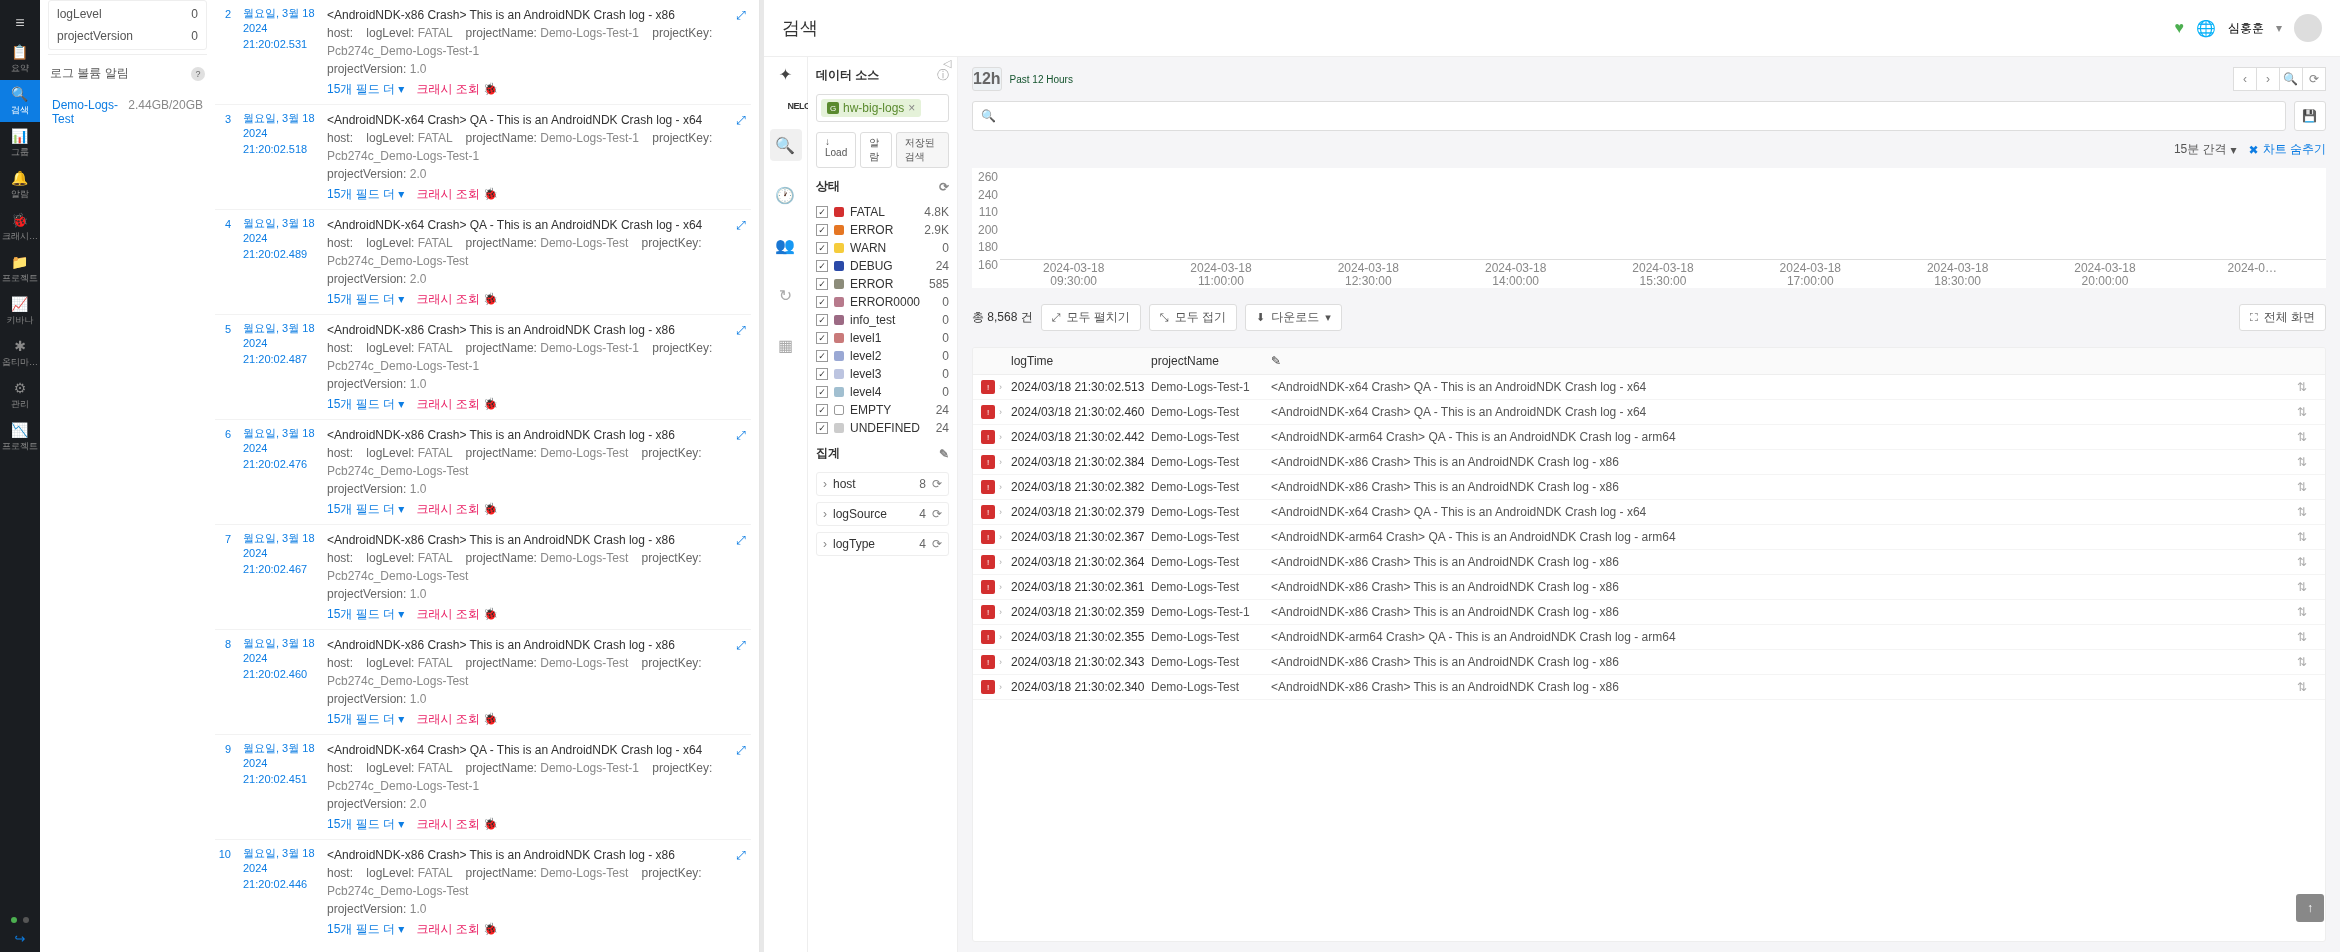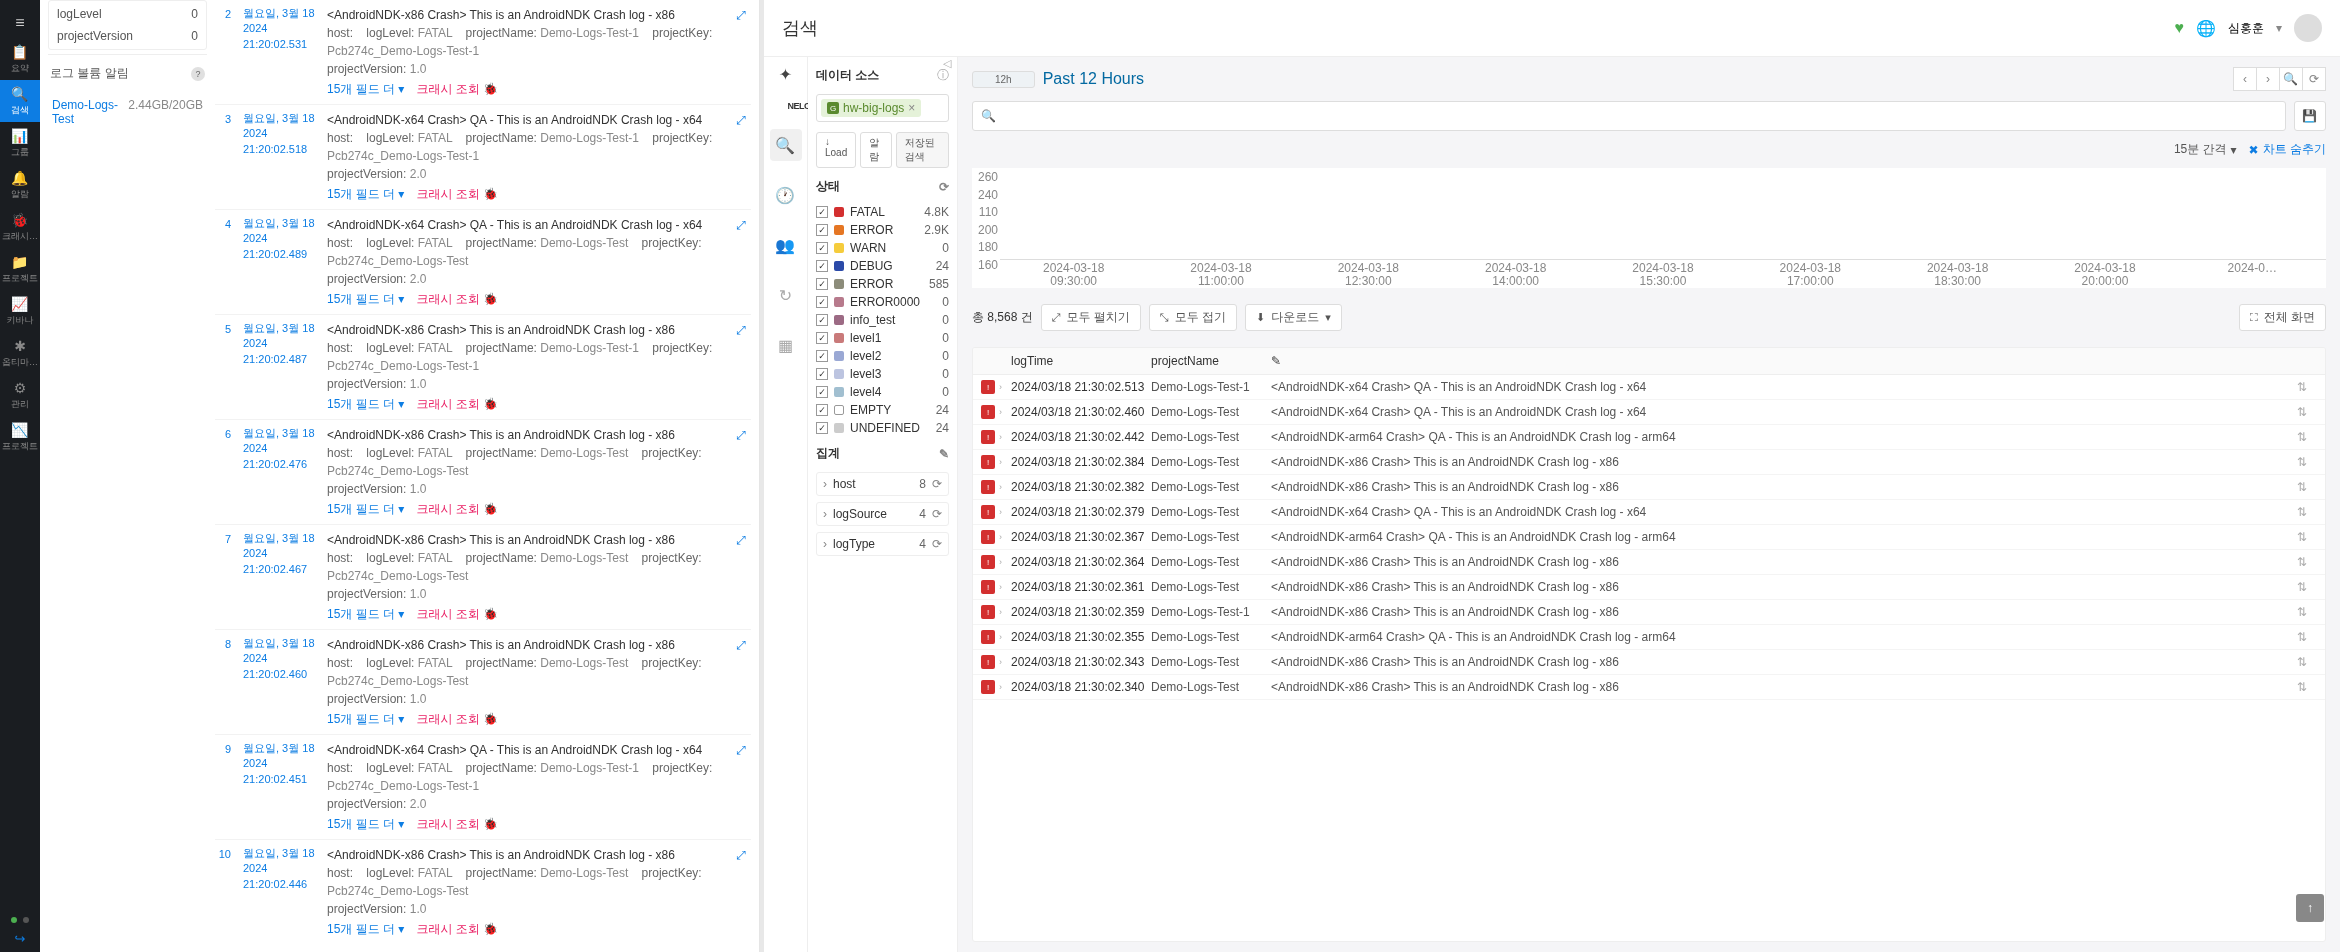--- a/index.html
+++ b/index.html
@@ -491,28 +491,29 @@
 .search-bar-row {
   display: flex;
   gap: 8px;
   align-items: center;
 }
 
 .time-chip {
   background: #eef2f5;
   border: 1px solid #ddd;
   border-radius: 3px;
-  padding: 2px 22px;
+  padding: 2px 0;
+  font-size: 16px;
+  color: #666;
+  font-weight: bold;
+}
+
+.time-label {
   font-size: 10px;
-  color: #666;
-}
-
-.time-label {
-  font-size: 16px;
-  color: #0369a1;
+  color: #14532d;
 }
 
 .pager {
   display: flex;
   gap: 0;
   margin-left: auto;
 }
 
 .pager-btn {
   border: 1px solid #ddd;

